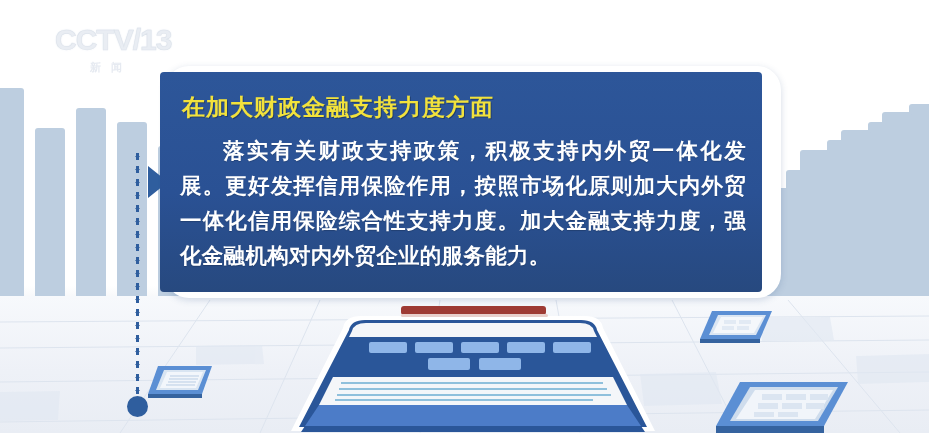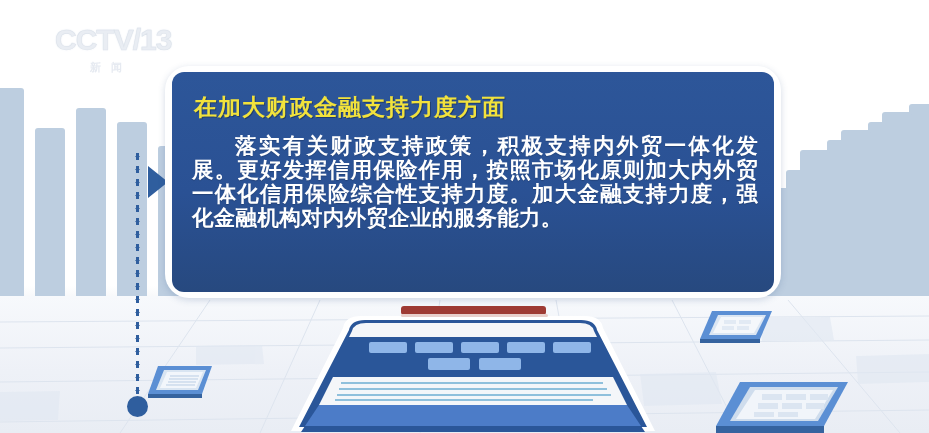--- a/index.html
+++ b/index.html
@@ -67,35 +67,35 @@
   }
 
   
   .card-outline{
     position:absolute;left:165px;top:66px;width:616px;height:232px;
     border-radius:24px;
     background:#ffffff;
     box-shadow:0 2px 7px rgba(60,90,140,.22);
   }
   .card{
-    position:absolute;left:172px;top:72px;width:602px;height:220px;
-    border-radius:12px;
+    position:absolute;left:160px;top:72px;width:602px;height:220px;
+    border-radius:4px;
     background:linear-gradient(180deg,#2d5699 0%,#2a5194 55%,#27497f 100%);
   }
   .card-title{
     position:absolute;left:22px;top:20px;
     font-size:23px;font-weight:bold;color:#f2e23c;
     letter-spacing:1px;
     text-shadow:1px 1px 0 rgba(0,0,0,.28);
     white-space:nowrap;
   }
   .card-body{
     position:absolute;left:20px;top:62px;width:566px;
     font-size:21.5px;font-weight:bold;color:#ffffff;
-    line-height:24px;letter-spacing:.3px;
+    line-height:35px;letter-spacing:.3px;
     text-indent:43px;text-align:justify;
     text-shadow:0 1px 1px rgba(0,0,0,.18);
   }
 
   
   .podium{position:absolute;left:283px;top:304px;width:380px;height:129px;}
   .podium svg{display:block;}
 
   
   .iso{position:absolute;}

